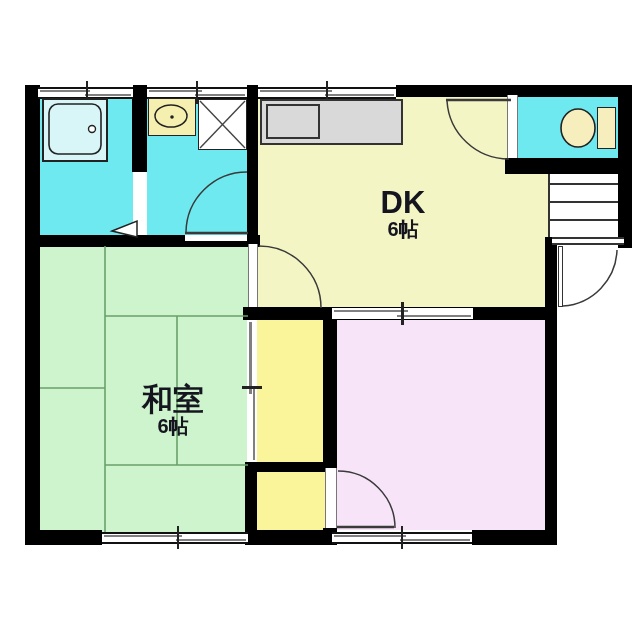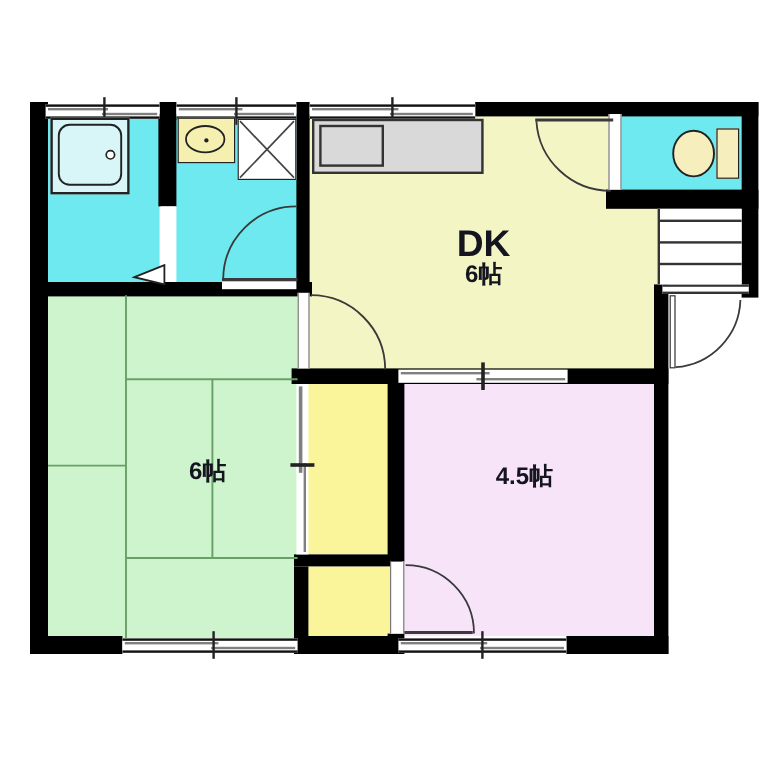--- a/index.html
+++ b/index.html
@@ -147,19 +147,19 @@
     </g>
 
     <polygon points="112,231 137,221 137,237" fill="#fff" stroke="#222" stroke-width="1.5"></polygon>
   </svg>
 
   <div class="room-label" style="left:333px;top:186px;width:140px;">
     <div class="lbl-big">DK</div>
     <div class="lbl-small">6帖</div>
   </div>
   <div class="room-label" style="left:103px;top:383px;width:140px;">
+    <div class="lbl-big">和室</div>
     <div class="lbl-small">6帖</div>
   </div>
   <div class="room-label" style="left:367px;top:387px;width:140px;">
-    <div class="lbl-small">4.5帖</div>
   </div>
 
 </div>
 
 </body></html>

